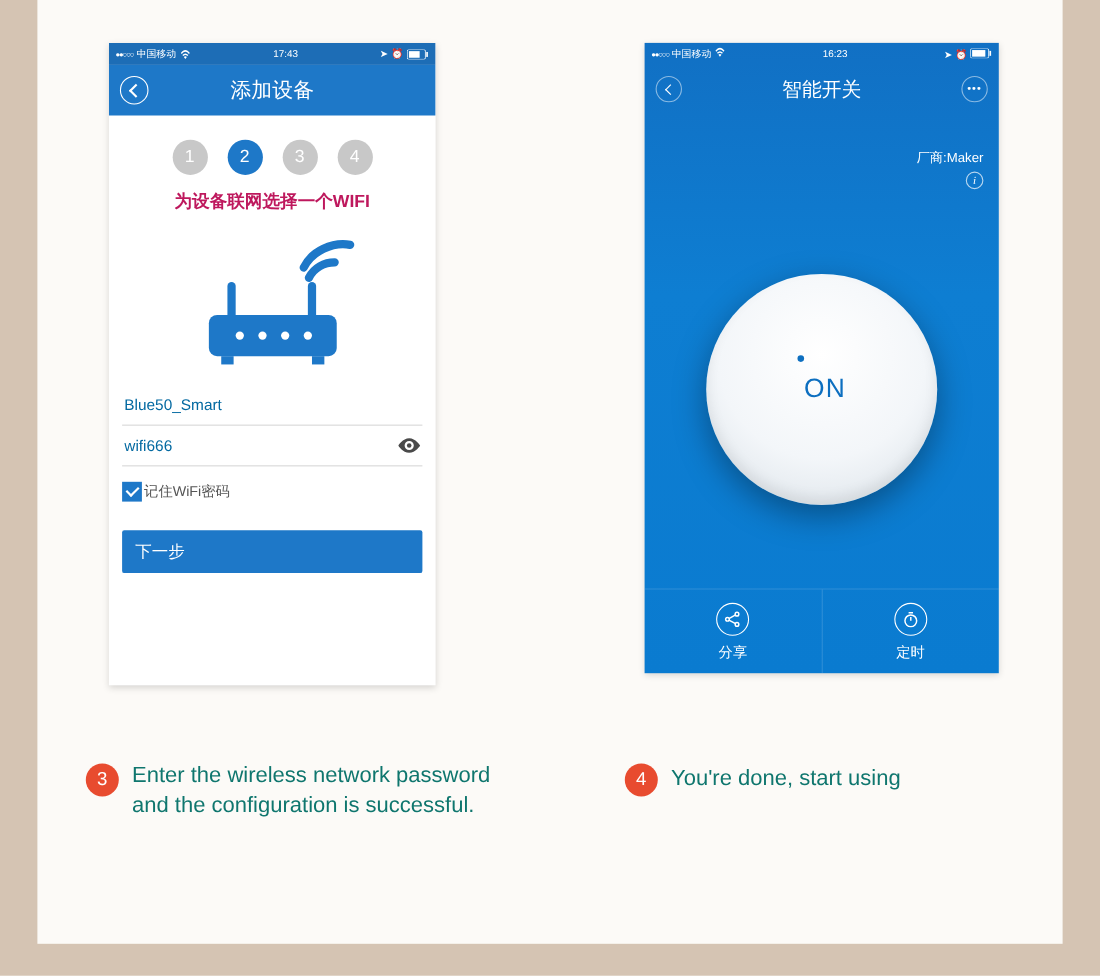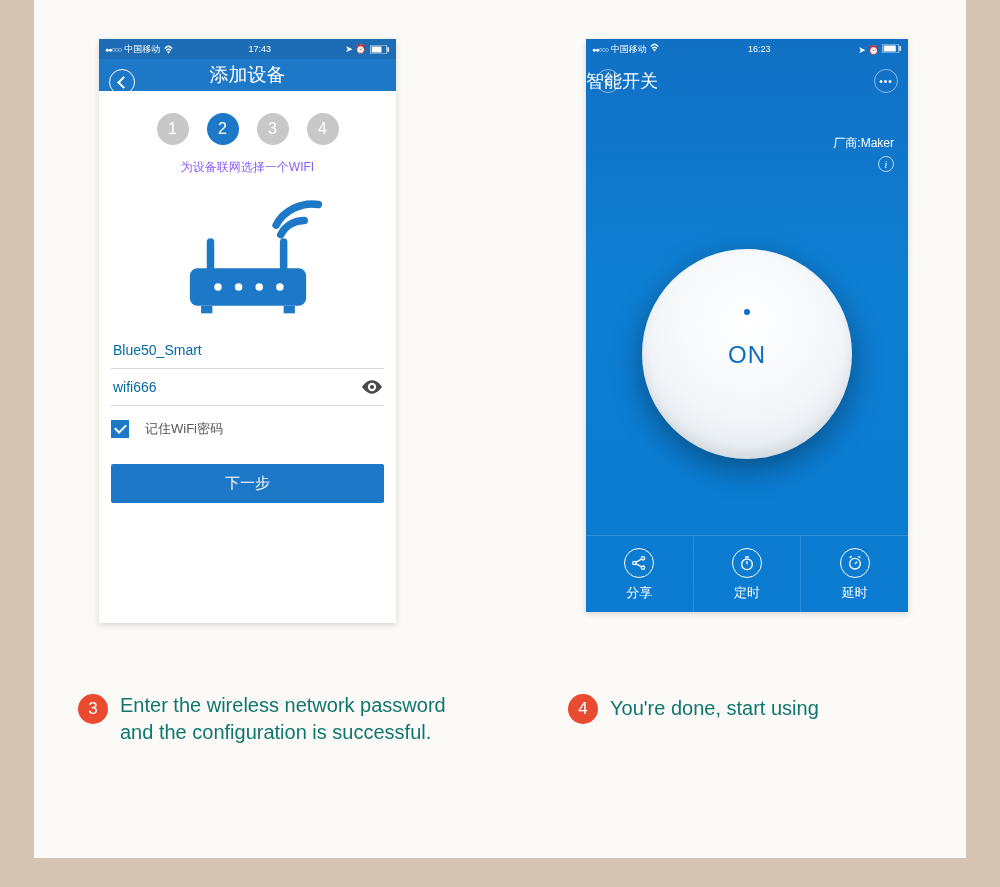--- a/index.html
+++ b/index.html
@@ -34,21 +34,21 @@
     font-size: 9px;
     display: flex;
     align-items: center;
     padding: 0 6px;
     justify-content: space-between;
   }
   .statusbar .left, .statusbar .right { display: flex; align-items: center; gap: 3px; }
   .statusbar .center { font-weight: 500; }
   .dots::before { content: "●●○○○"; letter-spacing: -1px; font-size: 7px; }
   .navbar1 {
-    height: 32px;
+    height: 46px;
     background: #1e78c8;
     color: #fff;
     display: flex;
     align-items: center;
     justify-content: center;
     position: relative;
     font-size: 19px;
   }
   .back-circle {
     position: absolute; left: 10px; top: 10px;
@@ -68,23 +68,24 @@
   .steps { display: flex; justify-content: center; gap: 18px; margin-top: 22px; }
   .step {
     width: 32px; height: 32px; border-radius: 50%;
     background: #c8c8c8; color: #fff;
     display: flex; align-items: center; justify-content: center;
     font-size: 16px;
   }
   .step.active { background: #1e78c8; }
   .wifi-title {
     text-align: center;
-    color: #8b5cf6;
-    font-size: 12px;
+    color: #be185d;
+    font-size: 16px;
     margin-top: 14px;
+    font-weight: bold;
   }
   .router {
     display: block;
     margin: 20px auto 12px;
     width: 150px; height: 124px;
   }
   .field {
     margin: 0 12px;
     border-bottom: 1px solid #d8d8d8;
     padding: 10px 2px;
@@ -96,38 +97,37 @@
   }
   .field input {
     border: none; outline: none; font-size: 14px; color: #0369a1;
     width: 85%; background: transparent;
   }
   .eye {
     width: 20px; height: 14px;
   }
   .remember {
     margin: 14px 12px 0;
-    display: flex; align-items: center; gap: 16px;
+    display: flex; align-items: center; gap: 2px;
     font-size: 13px; color: #555;
   }
   .checkbox {
     width: 18px; height: 18px; background: #1e78c8;
     display: flex; align-items: center; justify-content: center;
   }
   .checkbox::before {
     content: ""; width: 9px; height: 5px;
     border-left: 2px solid #fff; border-bottom: 2px solid #fff;
     transform: rotate(-45deg); margin-top: -3px;
   }
   .next-btn {
     margin: 26px 12px 0;
     background: #1e78c8;
     color: #fff;
-    text-align: center;
-    padding: 10px 2px;
+    padding: 10px 12px;
     font-size: 15px;
     border-radius: 2px;
   }
 
   
   .phone2 {
     position: absolute;
     left: 552px; top: 39px;
     width: 322px; height: 573px;
     background: linear-gradient(180deg, #1170c4 0%, #0e7ed2 40%, #0a7bd0 100%);
@@ -138,21 +138,21 @@
   .statusbar2 {
     height: 20px;
     background: transparent;
     color: #fff;
     font-size: 9px;
     display: flex; align-items: center; padding: 0 6px;
     justify-content: space-between;
   }
   .navbar2 {
     height: 44px;
-    display: flex; align-items: center; 
+    display: flex; align-items: center; justify-content: center;
     position: relative;
     font-size: 18px;
   }
   .back2 {
     position: absolute; left: 10px; top: 10px;
     width: 24px; height: 24px;
     border: 1px solid rgba(255,255,255,0.5);
     border-radius: 50%;
     display: flex; align-items: center; justify-content: center;
   }
@@ -188,21 +188,20 @@
     left: 50%; top: 210px;
     transform: translateX(-50%);
     width: 210px; height: 210px;
   }
   .dial-outer {
     width: 100%; height: 100%;
     border-radius: 50%;
     background: radial-gradient(circle at 50% 35%, #fff 0%, #f3f6f9 55%, #d7dfe6 100%);
     box-shadow: 0 10px 30px rgba(0,0,0,0.35), inset 0 -6px 12px rgba(0,0,0,0.08);
     display: flex; align-items: center; justify-content: center;
-    flex-direction: column;
   }
   .dial-dot {
     width: 6px; height: 6px; background: #0d6fc0; border-radius: 50%;
     margin-bottom: 26px; margin-top: -30px;
   }
   .dial-label {
     color: #0d6fc0; font-size: 24px; letter-spacing: 1px;
   }
   .bottom-actions {
     position: absolute;
@@ -371,31 +370,20 @@
       <div class="action">
         <div class="action-icon">
           <svg width="16" height="16" viewBox="0 0 24 24" fill="none" stroke="#fff" stroke-width="2">
               <circle cx="12" cy="14" r="8"></circle>
               <line x1="12" y1="14" x2="12" y2="9"></line>
               <line x1="9" y1="3" x2="15" y2="3"></line>
             </svg>
         </div>
         <div>定时</div>
       </div>
-      <div class="action">
-        <div class="action-icon">
-          <svg width="16" height="16" viewBox="0 0 24 24" fill="none" stroke="#fff" stroke-width="2">
-              <circle cx="12" cy="13" r="8"></circle>
-              <line x1="12" y1="13" x2="15" y2="10"></line>
-              <line x1="4" y1="4" x2="7" y2="2"></line>
-              <line x1="20" y1="4" x2="17" y2="2"></line>
-            </svg>
-        </div>
-        <div>延时</div>
-      </div>
     </div>
   </div>
 
   <div class="caption caption1">
     <div class="badge">3</div>
     <div class="caption-text">Enter the wireless network password and the configuration is successful.</div>
   </div>
   <div class="caption caption2">
     <div class="badge">4</div>
     <div class="caption-text">You're done, start using</div>

